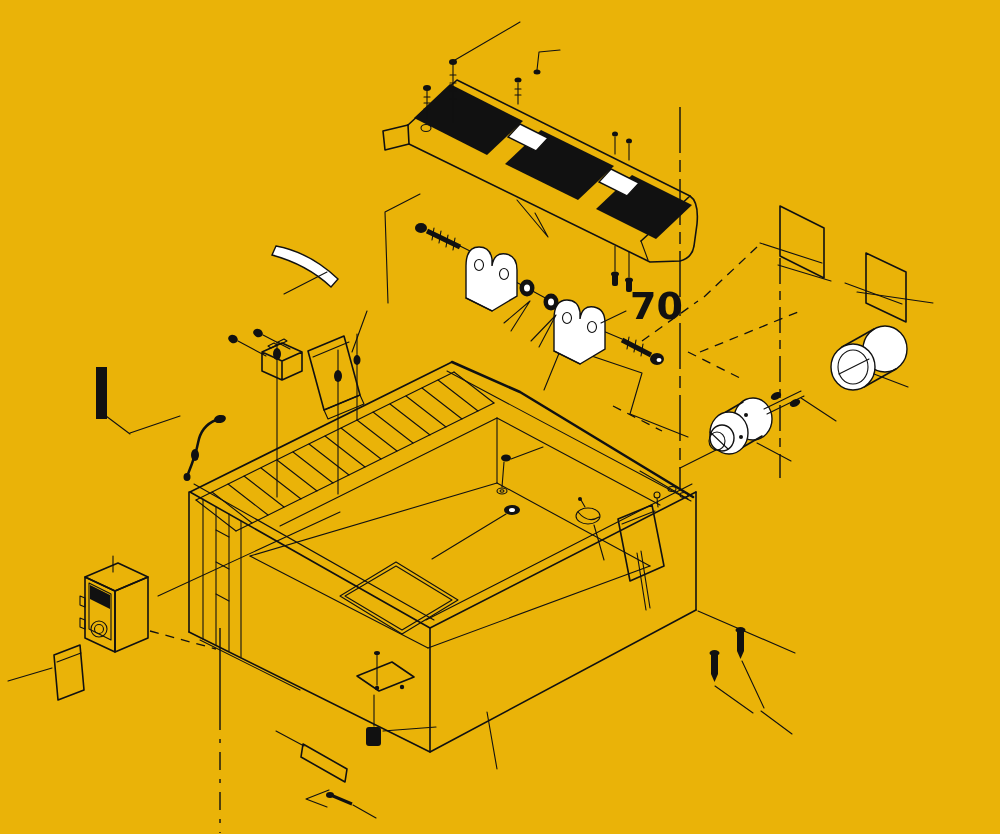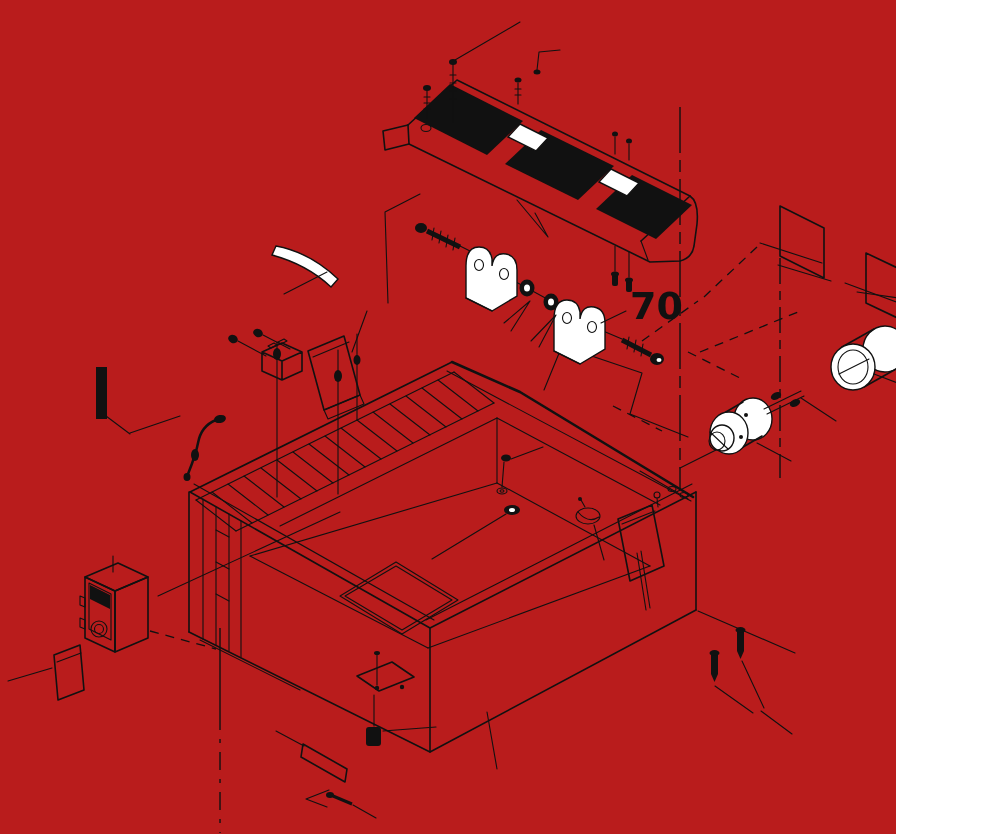--- a/index.html
+++ b/index.html
@@ -1,16 +1,16 @@
 <!DOCTYPE html>
 <html><head>
 <meta charset="utf-8">
 <style>
   html,body{margin:0;padding:0;background:#ffffff;}
-  #canvas{position:relative;width:896px;height:834px;background:#b91c1c;overflow:hidden;
+  #canvas{position:relative;width:1000px;height:834px;background:#eab308;overflow:hidden;
           font-family:"DejaVu Sans","Liberation Sans",sans-serif;}
   svg{display:block}
   .ln{fill:none;stroke:#111;stroke-width:1.6;stroke-linecap:round;stroke-linejoin:round}
   .ln1{fill:none;stroke:#111;stroke-width:1.1;stroke-linecap:round;stroke-linejoin:round}
   .thick{fill:none;stroke:#111;stroke-width:2.6;stroke-linecap:round;stroke-linejoin:round}
   .blk{fill:#111;stroke:none}
   .wht{fill:#fff;stroke:#111;stroke-width:1.4}
   .dash{fill:none;stroke:#111;stroke-width:1.3;stroke-dasharray:9 7}
   .axis{fill:none;stroke:#111;stroke-width:1.4}
   .callout{font-family:"DejaVu Sans","Liberation Sans",sans-serif;font-weight:700;

